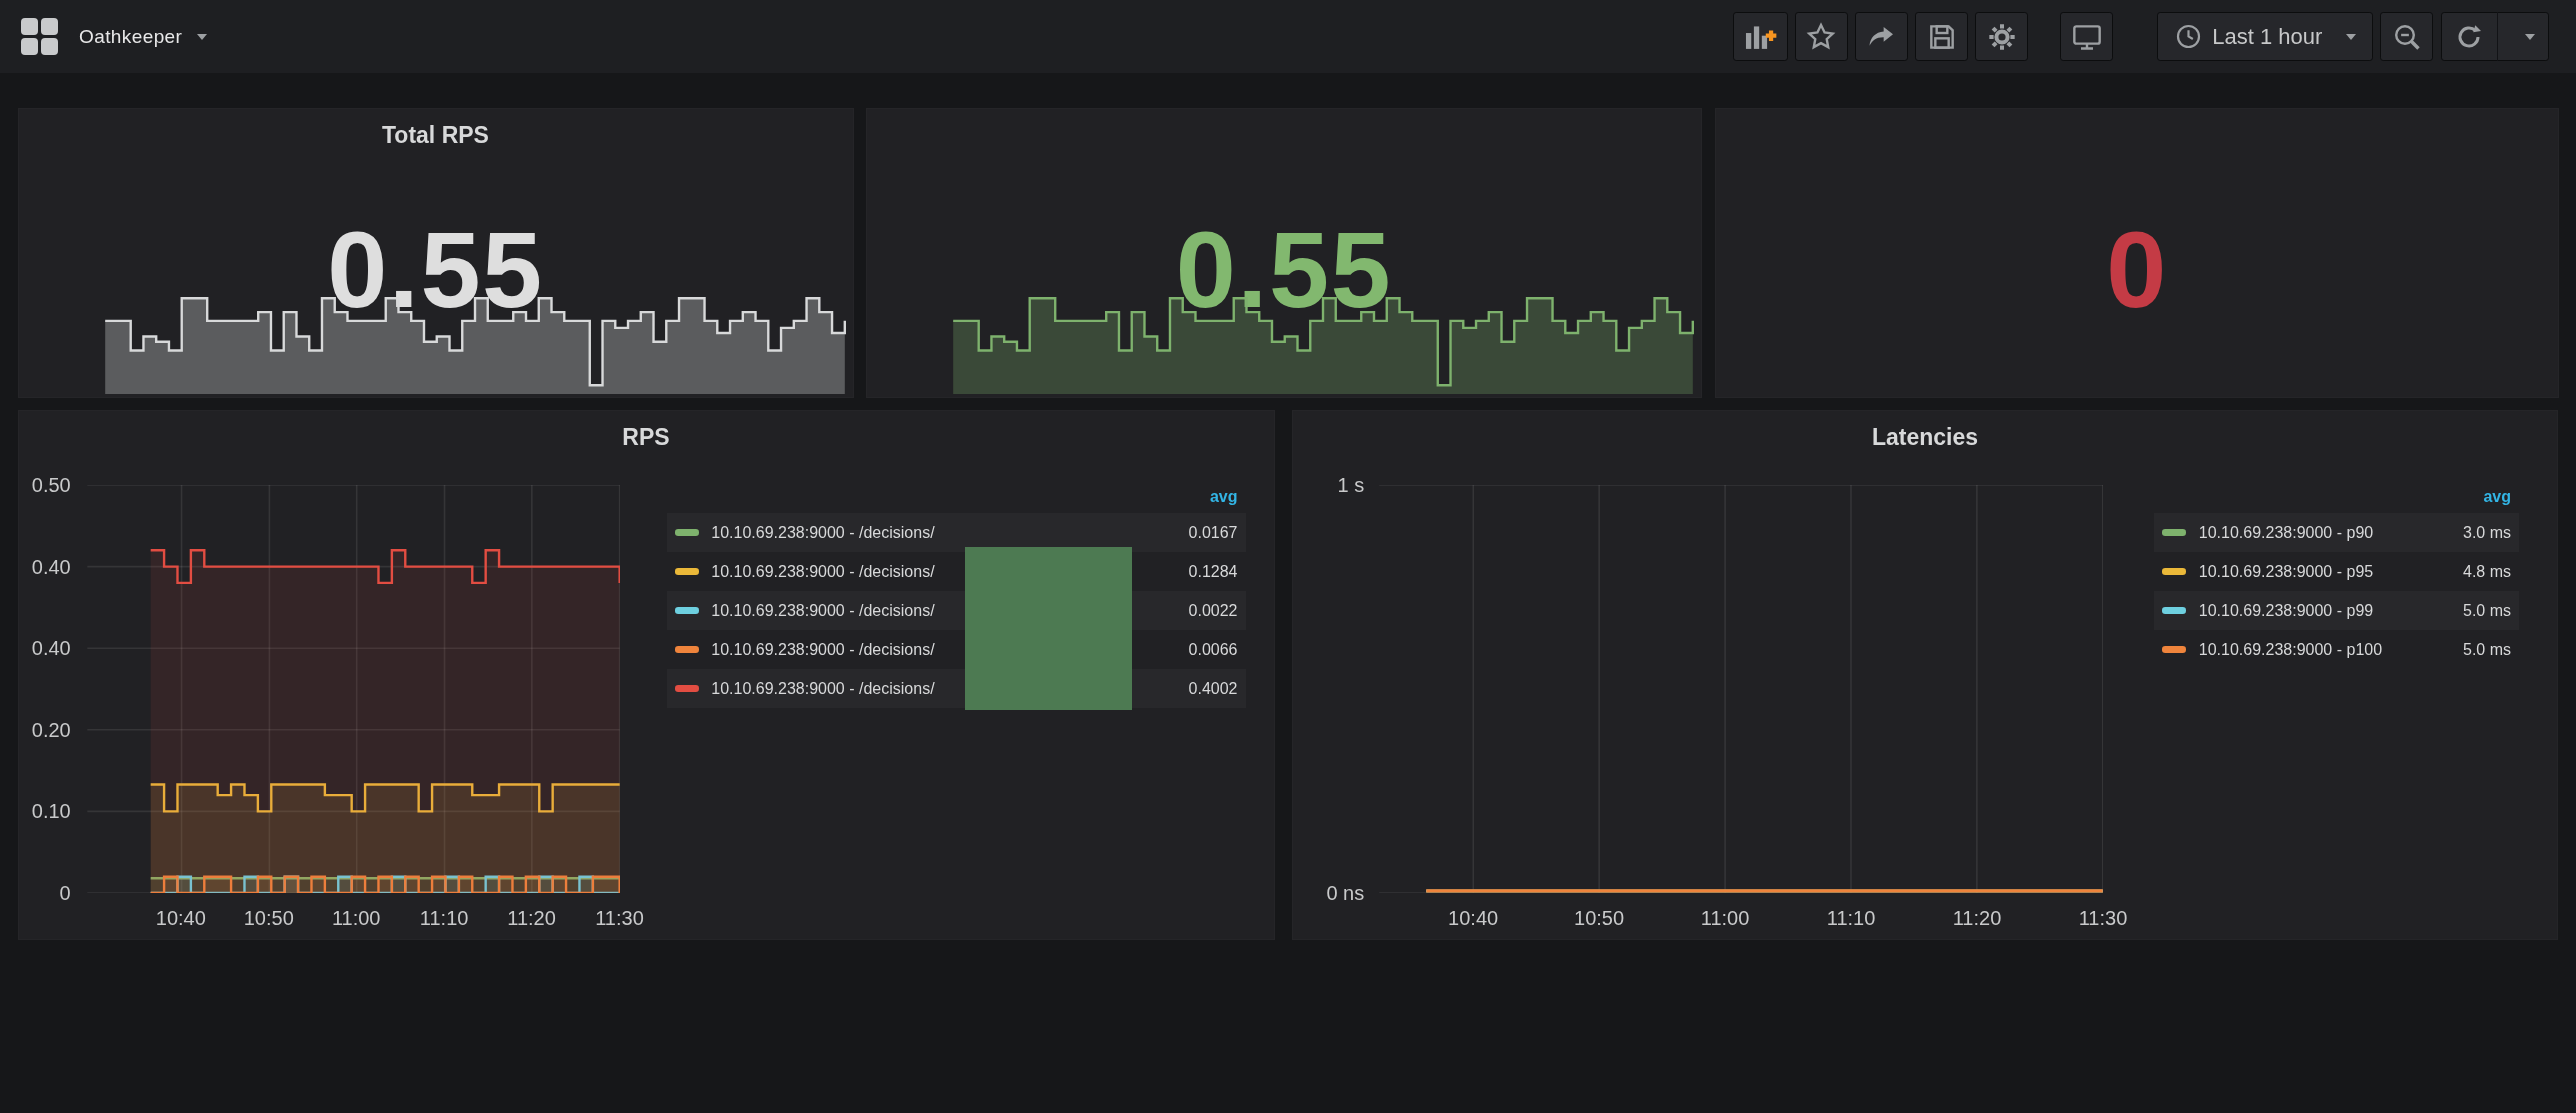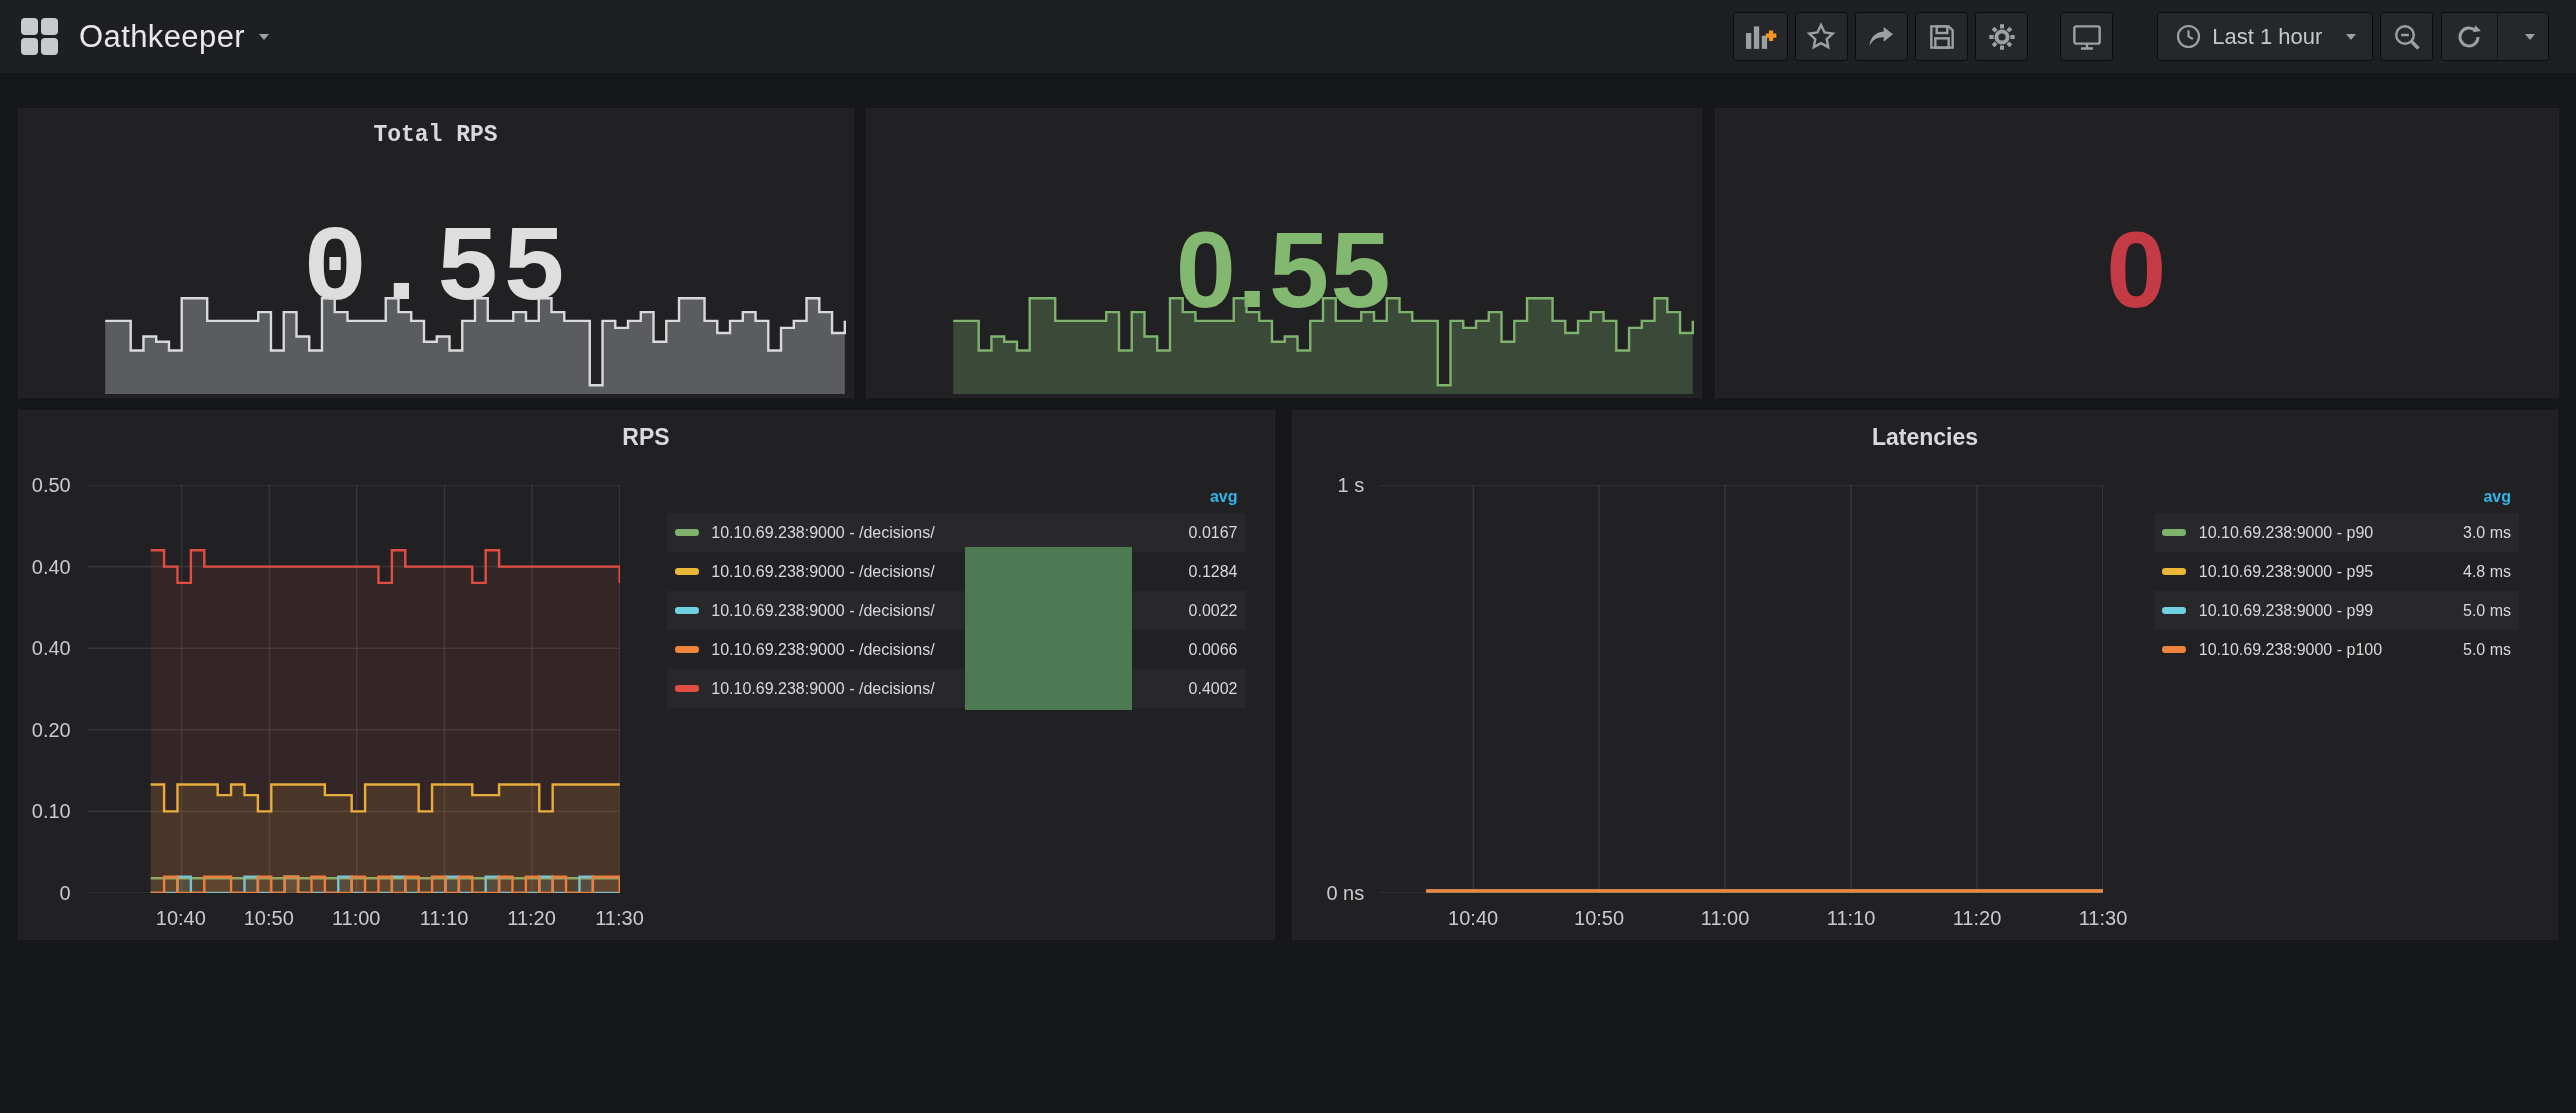--- a/index.html
+++ b/index.html
@@ -7,41 +7,41 @@
     font-family: "Liberation Sans", sans-serif; color: #d8d9da; }
   .page { position: relative; width: 2576px; height: 1113px; }
 
   
   .navbar { position: absolute; left:0; top:0; width:100%; height:73px;
     background:#1e1f22; display:flex; align-items:center; justify-content:space-between; }
   .nav-left { display:flex; align-items:center; padding-left:21px; }
   .grid-icon { width:37px; height:37px; display:grid; grid-template-columns:1fr 1fr;
     gap:3.2px; margin-right:21px; }
   .grid-icon i { background:#c9cacc; border-radius:4px; }
-  .dash-title { font-size:31px; font-weight:400; color:#e8e8e9; letter-spacing:0.4px; }
+  .dash-title { font-size:19px; font-weight:400; color:#e8e8e9; letter-spacing:0.4px; }
   .caret { width:0; height:0; border-left:7.2px solid transparent; border-right:7.2px solid transparent;
     border-top:8px solid #9da0a3; display:inline-block; margin-left:14.4px; }
   .nav-right { display:flex; align-items:center; gap:7.2px; padding-right:27px;margin-left:47px; }
   .nav-btn { height:49px; min-width:53px; background:#26272b; border:0.8px solid #0c0d0e;
     border-radius:3.2px; display:flex; align-items:center; justify-content:center;
     cursor:pointer; padding:0 8px; }
   .nav-btn svg { stroke:#9da0a3; fill:none; stroke-width:1.8; }
   .nav-btn .filled { fill:#9da0a3; stroke:none; }
   .gap-s { width:17.5px; } .gap-m { width:29px; }
   .time-btn { gap:9.6px; padding:0 16px; }
   .time-label { font-size:22px; color:#c7c8c9; white-space:nowrap; }
   .split { padding:0; }
   .split .seg { height:49px; display:flex; align-items:center; justify-content:center; padding:0 12.8px; }
   .split .divider { width:0.8px; height:49px; background:#121316; }
 
   
   .panel { position:absolute; background:#212124; border:0.8px solid rgba(255,255,255,.02); }
   .panel-title { position:absolute; top:12.8px; left:0; width:100%; text-align:center;
     font-size:23px; font-weight:700; color:#d8d9da; cursor:pointer; }
-  #p-total   { left:17.5px;   top:108px; width:836px; height:290px;font-family:Liberation Mono, monospace; }
+  #p-total   { left:17.5px;   top:108px; width:836px; height:290px; }
   #p-allowed { left:866px; top:108px; width:836px; height:290px; }
   #p-denied  { left:1715px; top:108px; width:844px; height:290px; }
   #p-rps     { left:17.5px;   top:410px; width:1257px; height:530px; }
   #p-lat     { left:1292px; top:410px; width:1266px; height:530px; }
 
   .stat-value { position:absolute; top:107px; left:0; width:100%; text-align:center;
     font-size:108px; font-weight:700; line-height:1; letter-spacing:1.6px; }
   .spark { position:absolute; left:85px; top:184px; }
 
   

